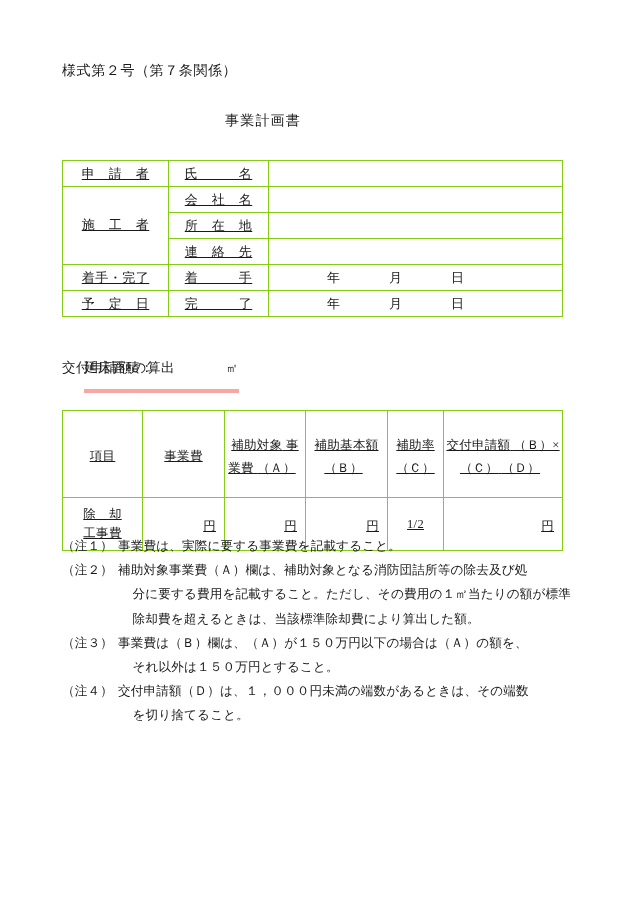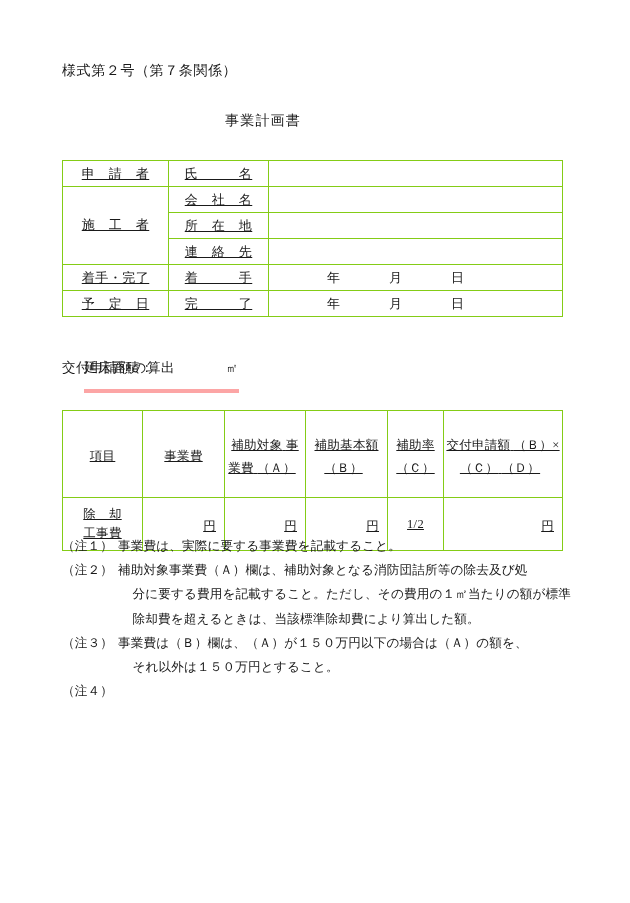--- a/index.html
+++ b/index.html
@@ -310,17 +310,21 @@
     <div class="note-row">
       <div class="note-tag">（注３）</div>
       <div class="note-body">
         <span>事業費は（Ｂ）欄は、（Ａ）が１５０万円以下の場合は（Ａ）の額を、</span>
         <span class="cont">それ以外は１５０万円とすること。</span>
       </div>
     </div>
 
     <div class="note-row">
       <div class="note-tag">（注４）</div>
+      <div class="note-body">
+        <span>交付申請額（Ｄ）は、１，０００円未満の端数があるときは、その端数</span>
+        <span class="cont">を切り捨てること。</span>
+      </div>
     </div>
 
   </div>
 
 </div>
 
 </body></html>

